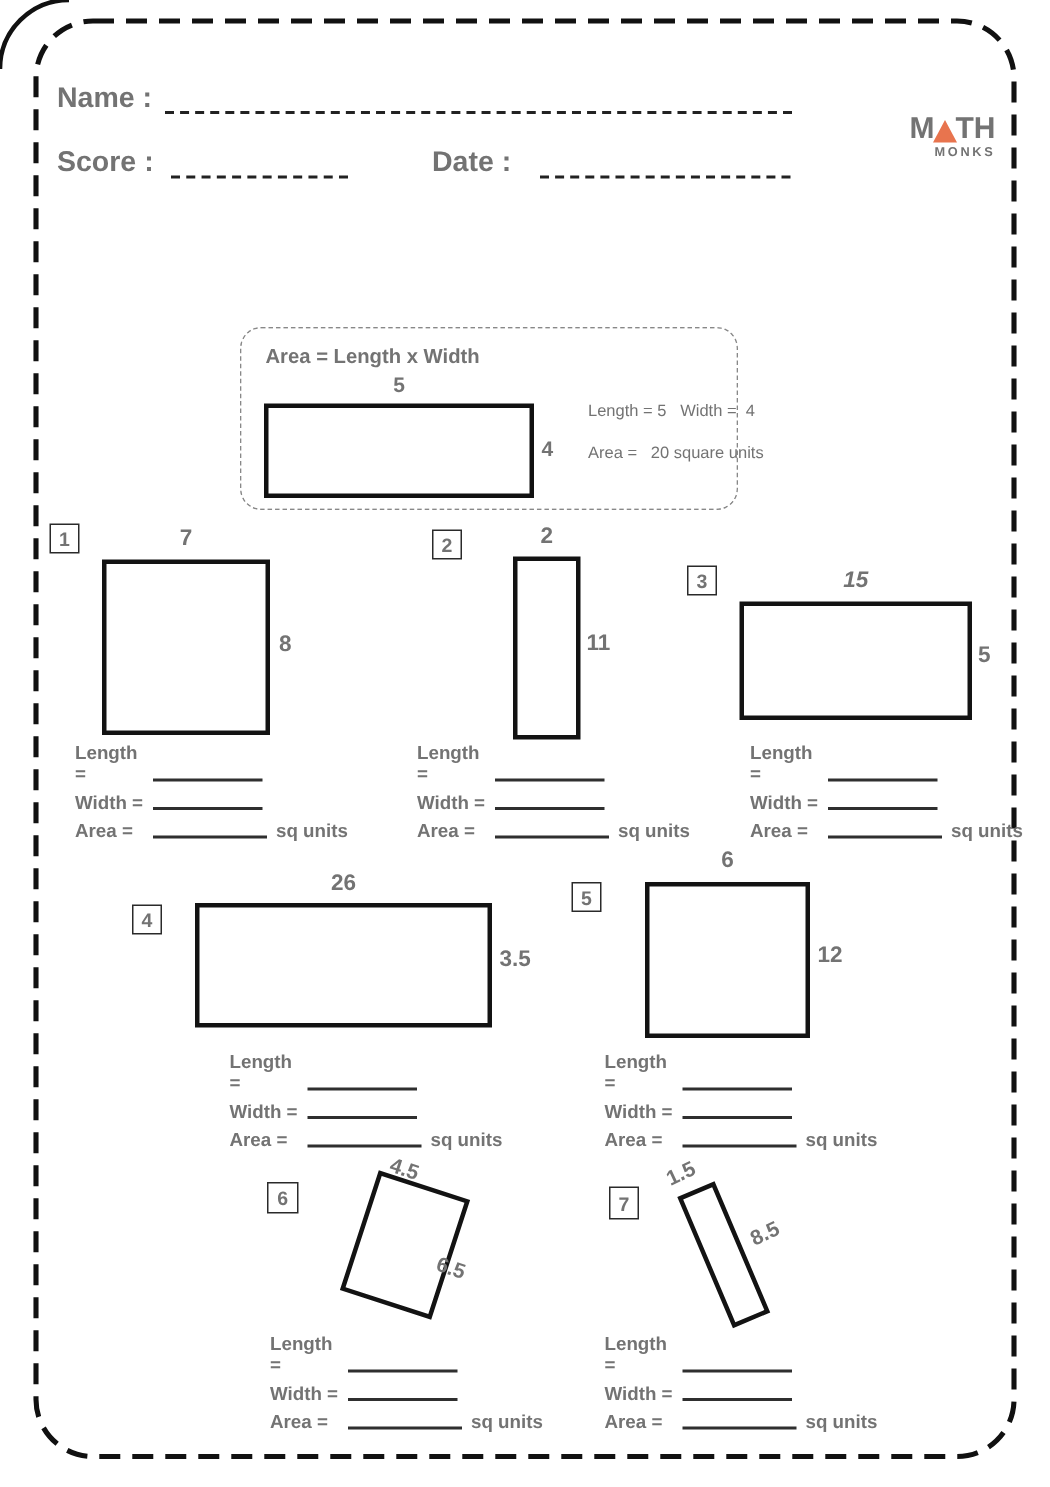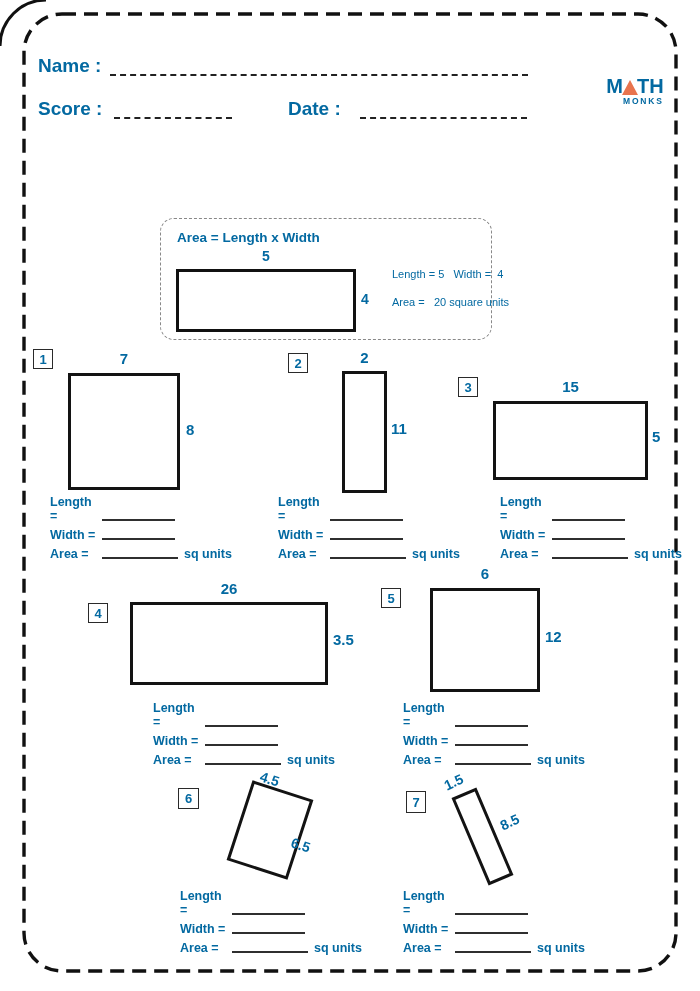--- a/index.html
+++ b/index.html
@@ -1,18 +1,18 @@
 <!DOCTYPE html>
 <html><head>
 <meta charset="utf-8">
 <style>
   html,body { margin:0; padding:0; background:#fff; }
   .page {
     position:relative; width:700px; height:991px; background:#ffffff;
-    font-family:"Liberation Sans","DejaVu Sans",sans-serif; color:#0369a1;
+    font-family:"Liberation Sans","DejaVu Sans",sans-serif; color:#737373;
     overflow:hidden;
   }
   .abs { position:absolute; }
   
   .hdr-label { font-size:19px; font-weight:600; }
   .hline { border-bottom:2.5px dashed #222; height:17px; }
   .logo { display:flex; flex-direction:column; align-items:flex-end; line-height:1; }
   .logo-row { display:flex; align-items:flex-end; font-size:20px; font-weight:700; letter-spacing:0px; }
   .logo-tri { width:0; height:0; border-left:8px solid transparent; border-right:8px solid transparent;
               border-bottom:15px solid #e8744e; margin:0 -1px 1px -1px; }
@@ -84,21 +84,21 @@
   <div class="abs dimtop" style="left:68px; top:350px; width:112px;">7</div>
   <div class="abs dimside" style="left:186px; top:421px;">8</div>
 
   <div class="abs badge" style="left:288px; top:353px;">2</div>
   <div class="abs prect" style="left:342px; top:371px; width:45px; height:122px;"></div>
   <div class="abs dimtop" style="left:342px; top:349px; width:45px;">2</div>
   <div class="abs dimside" style="left:391px; top:420px;">11</div>
 
   <div class="abs badge" style="left:458px; top:377px;">3</div>
   <div class="abs prect" style="left:493px; top:401px; width:155px; height:79px;"></div>
-  <div class="abs dimtop" style="left:493px; top:378px; width:155px;">15</div>
+  <div class="abs dimtop" style="left:493px; top:378px; width:155px;font-style:italic;">15</div>
   <div class="abs dimside" style="left:652px; top:428px;">5</div>
 
   <div class="abs badge" style="left:88px; top:603px;">4</div>
   <div class="abs prect" style="left:130px; top:602px; width:198px; height:83px;"></div>
   <div class="abs dimtop" style="left:130px; top:580px; width:198px;">26</div>
   <div class="abs dimside" style="left:333px; top:631px;">3.5</div>
 
   <div class="abs badge" style="left:381px; top:588px;">5</div>
   <div class="abs prect" style="left:430px; top:588px; width:110px; height:104px;"></div>
   <div class="abs dimtop" style="left:430px; top:565px; width:110px;">6</div>

